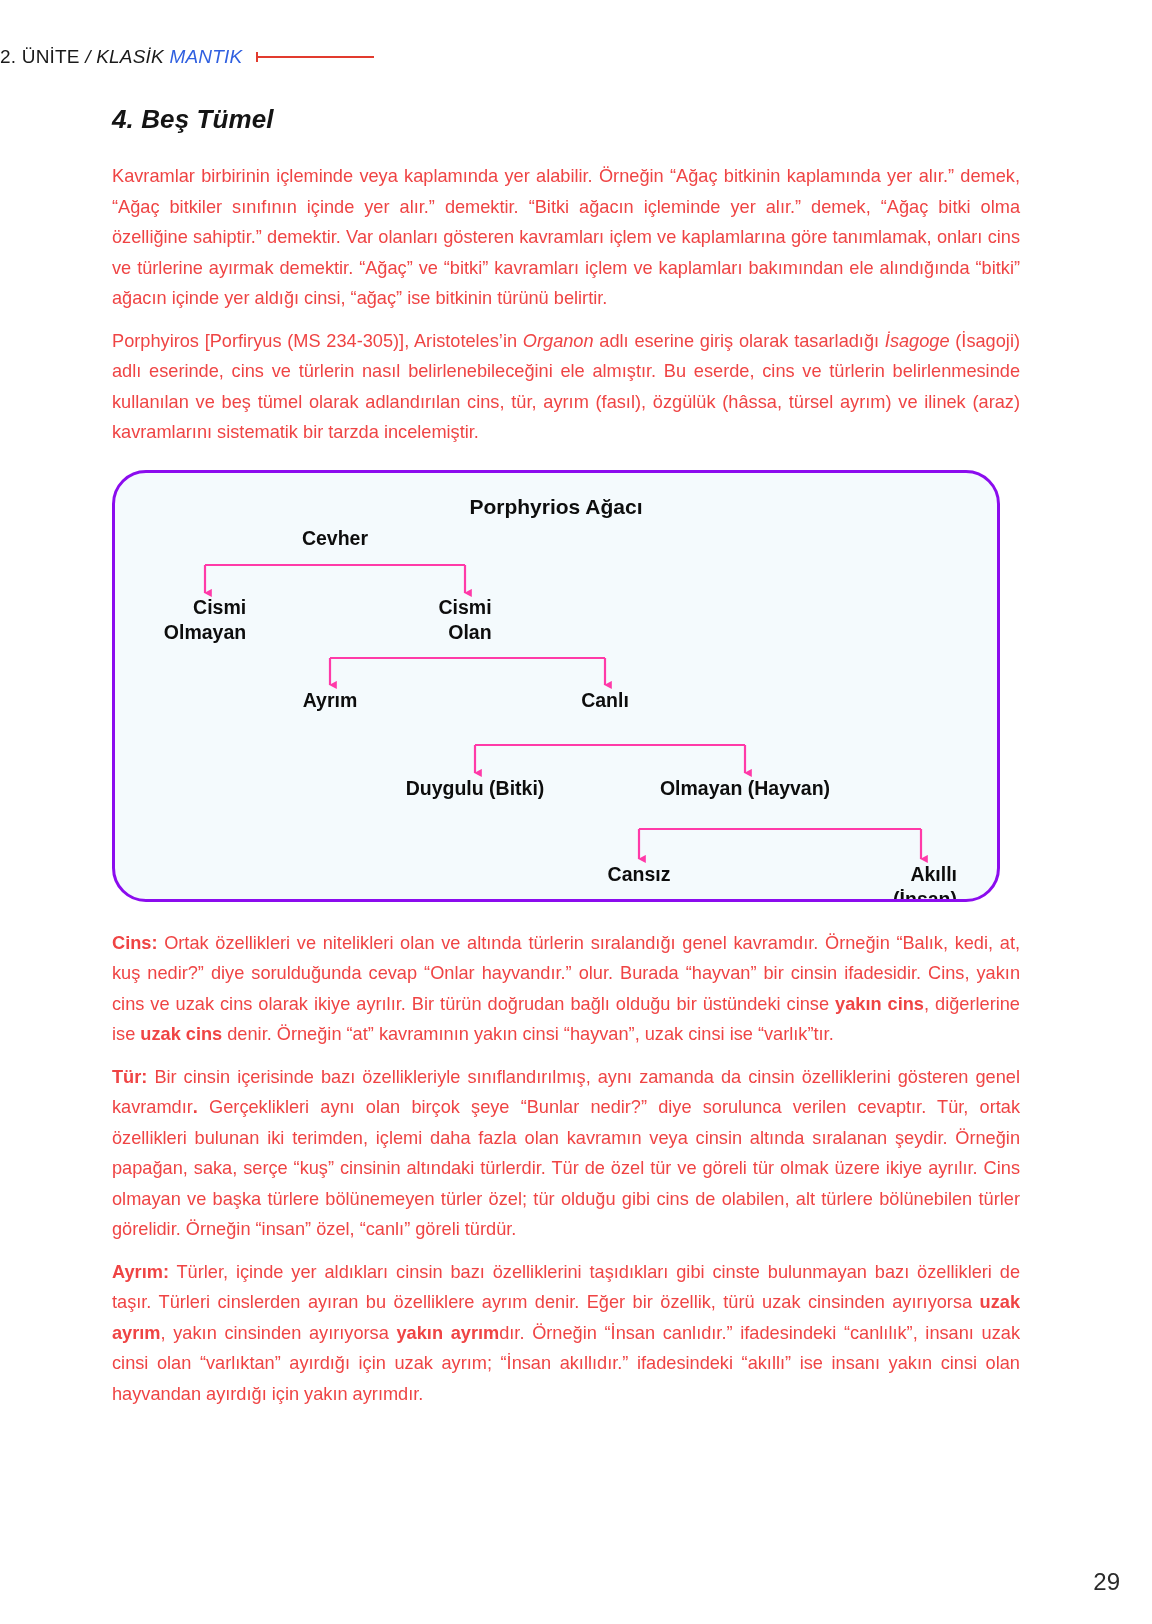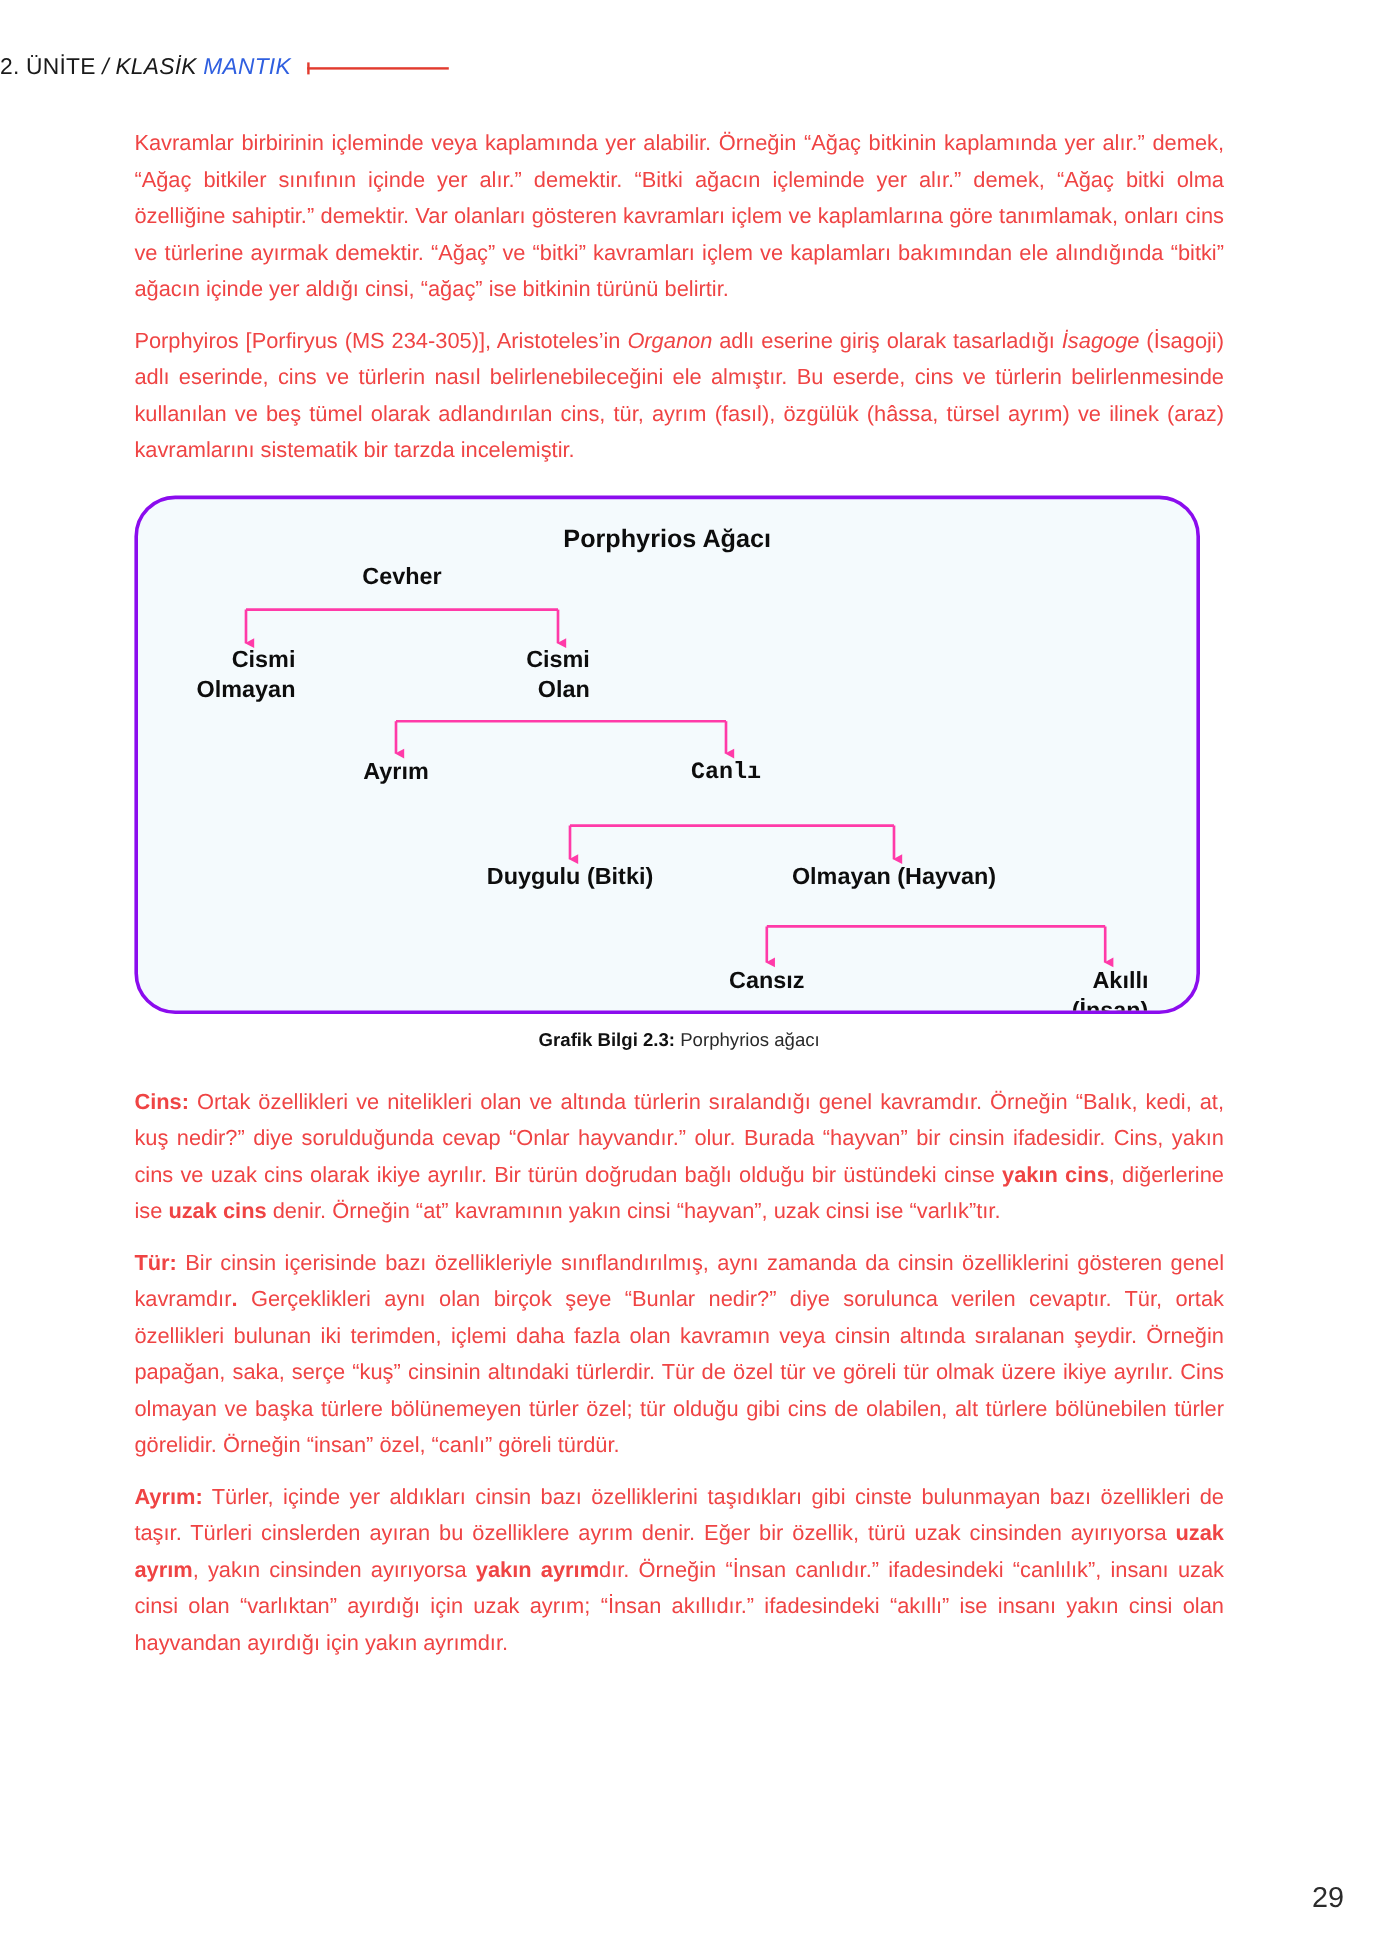--- a/index.html
+++ b/index.html
@@ -155,20 +155,21 @@
 
 <div class="page-header">
   <div class="header-text">
     <span class="header-unit">2. ÜNİTE</span><span class="header-sep"> / </span><span class="header-klasik">KLASİK </span><span class="header-mantik">MANTIK</span>
   </div>
   <div class="header-rule"></div>
 </div>
 
 <div class="content">
 
+  <h1 class="section-title">4. Beş Tümel</h1>
 
   <p class="body"><span>Kavramlar birbirinin içleminde veya kaplamında yer alabilir. Örneğin “Ağaç bitkinin kaplamında yer alır.” demek, “Ağaç bitkiler sınıfının içinde yer alır.” demektir. “Bitki ağacın içleminde yer alır.” demek, “Ağaç bitki olma özelliğine sahiptir.” demektir. Var olanları gösteren kavramları içlem ve kaplamlarına göre tanımlamak, onları cins ve türlerine ayırmak demektir. “Ağaç” ve “bitki” kavramları içlem ve kaplamları bakımından ele alındığında “bitki” ağacın içinde yer aldığı cinsi, “ağaç” ise bitkinin türünü belirtir.</span></p>
 
   <p class="body"><span>Porphyiros [Porfiryus (MS 234-305)], Aristoteles’in </span><span class="i">Organon</span><span> adlı eserine giriş olarak tasarladığı </span><span class="i">İsagoge</span><span> (İsagoji) adlı eserinde, cins ve türlerin nasıl belirlenebileceğini ele almıştır. Bu eserde, cins ve türlerin belirlenmesinde kullanılan ve beş tümel olarak adlandırılan cins, tür, ayrım (fasıl), özgülük (hâssa, türsel ayrım) ve ilinek (araz) kavramlarını sistematik bir tarzda incelemiştir.</span></p>
 
   <div class="figure">
     <div class="figure-box">
 
       <div class="fig-title">Porphyrios Ağacı</div>
 
@@ -197,28 +198,27 @@
           <path d="M806,356 L806,386" marker-end="url(#ah)"></path>
         </g>
       </svg>
 
       <div class="node" style="left:220px; top:53px;">Cevher</div>
       <div class="node" style="left:90px;  top:122px;">Cismi
 Olmayan</div>
       <div class="node" style="left:350px; top:122px;">Cismi
 Olan</div>
       <div class="node" style="left:215px; top:215px;">Ayrım</div>
-      <div class="node" style="left:490px; top:215px;font-family:Liberation Mono, monospace;">Canlı</div>
+      <div class="node" style="left:490px; top:215px;">Canlı</div>
       <div class="node" style="left:360px; top:303px;">Duygulu (Bitki)</div>
       <div class="node" style="left:630px; top:303px;">Olmayan (Hayvan)</div>
       <div class="node" style="left:524px; top:389px;">Cansız</div>
       <div class="node" style="left:802px; top:389px;">Akıllı (İnsan)</div>
     </div>
 
-    <div class="figure-caption"><span class="cap-label">Grafik Bilgi 2.3:</span><span> Porphyrios ağacı</span></div>
   </div>
 
   <p class="body" style="margin-top:26px;"><span class="b">Cins:</span><span> Ortak özellikleri ve nitelikleri olan ve altında türlerin sıralandığı genel kavramdır. Örneğin “Balık, kedi, at, kuş nedir?” diye sorulduğunda cevap “Onlar hayvandır.” olur. Burada “hayvan” bir cinsin ifadesidir. Cins, yakın cins ve uzak cins olarak ikiye ayrılır. Bir türün doğrudan bağlı olduğu bir üstündeki cinse </span><span class="b">yakın cins</span><span>, diğerlerine ise </span><span class="b">uzak cins</span><span> denir. Örneğin “at” kavramının yakın cinsi “hayvan”, uzak cinsi ise “varlık”tır.</span></p>
 
   <p class="body"><span class="b">Tür:</span><span> Bir cinsin içerisinde bazı özellikleriyle sınıflandırılmış, aynı zamanda da cinsin özelliklerini gösteren genel kavramdır</span><span class="b">.</span><span> Gerçeklikleri aynı olan birçok şeye “Bunlar nedir?” diye sorulunca verilen cevaptır. Tür, ortak özellikleri bulunan iki terimden, içlemi daha fazla olan kavramın veya cinsin altında sıralanan şeydir. Örneğin papağan, saka, serçe “kuş” cinsinin altındaki türlerdir. Tür de özel tür ve göreli tür olmak üzere ikiye ayrılır. Cins olmayan ve başka türlere bölünemeyen türler özel; tür olduğu gibi cins de olabilen, alt türlere bölünebilen türler görelidir. Örneğin “insan” özel, “canlı” göreli türdür.</span></p>
 
   <p class="body"><span class="b">Ayrım:</span><span> Türler, içinde yer aldıkları cinsin bazı özelliklerini taşıdıkları gibi cinste bulunmayan bazı özellikleri de taşır. Türleri cinslerden ayıran bu özelliklere ayrım denir.  Eğer bir özellik, türü uzak cinsinden ayırıyorsa </span><span class="b">uzak ayrım</span><span>, yakın cinsinden ayırıyorsa </span><span class="b">yakın ayrım</span><span>dır. Örneğin “İnsan canlıdır.” ifadesindeki “canlılık”, insanı uzak cinsi olan “varlıktan” ayırdığı için uzak ayrım; “İnsan akıllıdır.” ifadesindeki “akıllı” ise insanı yakın cinsi olan hayvandan ayırdığı için yakın ayrımdır.</span></p>
 
 </div>
 

